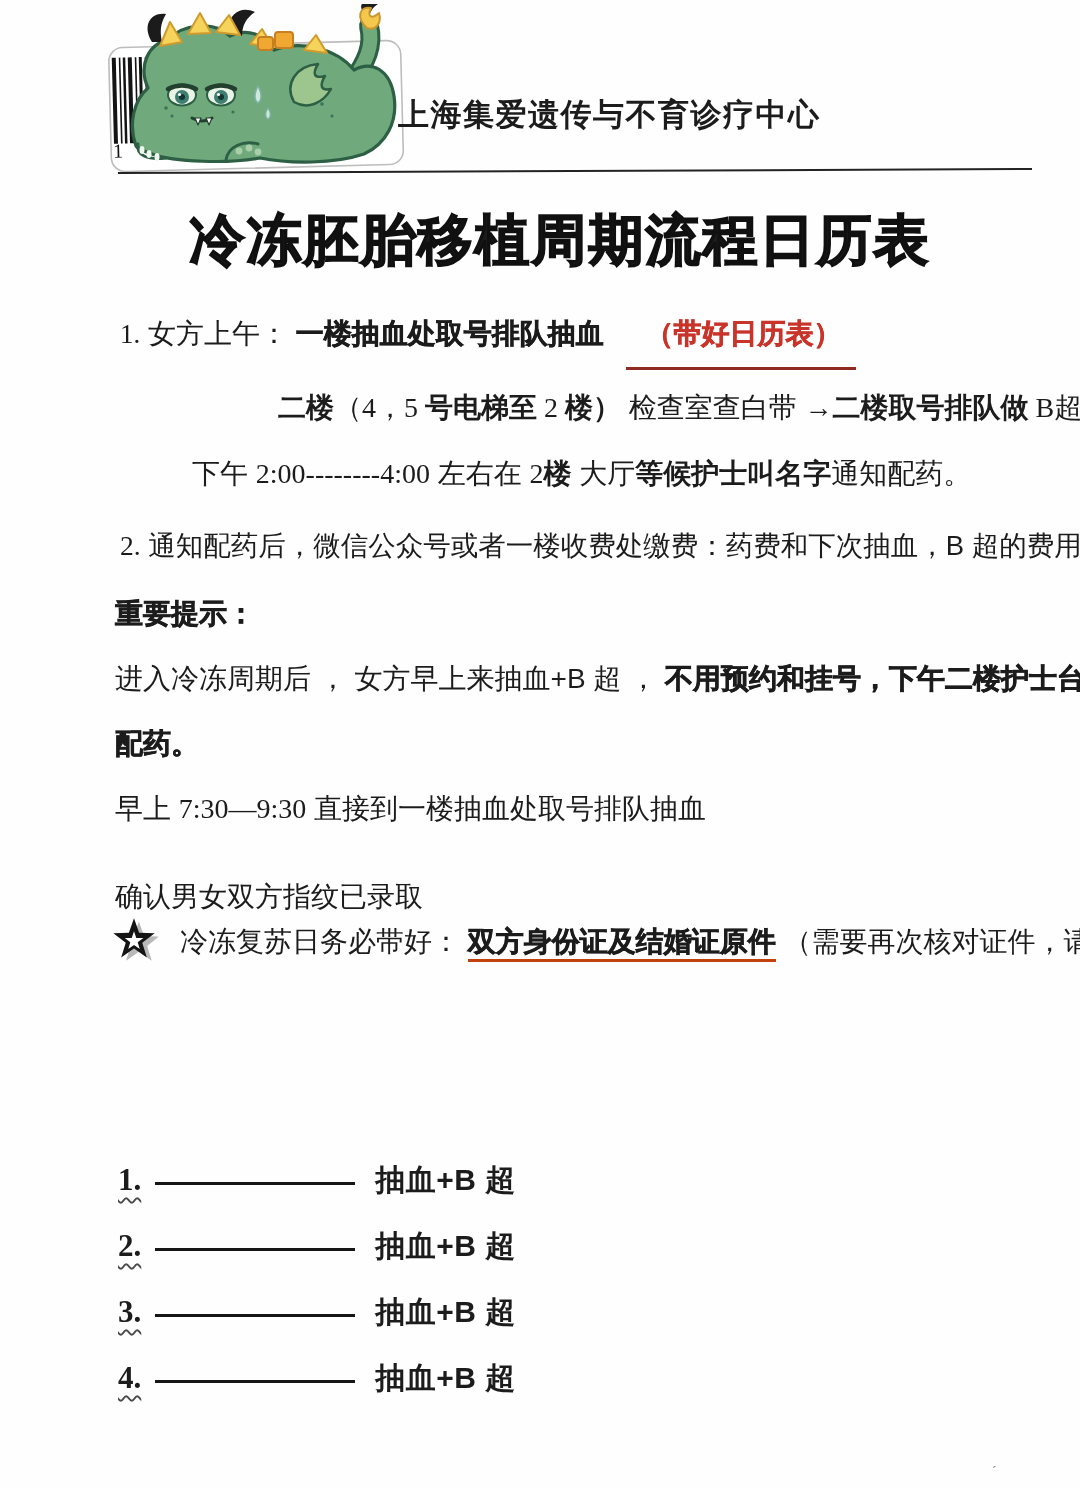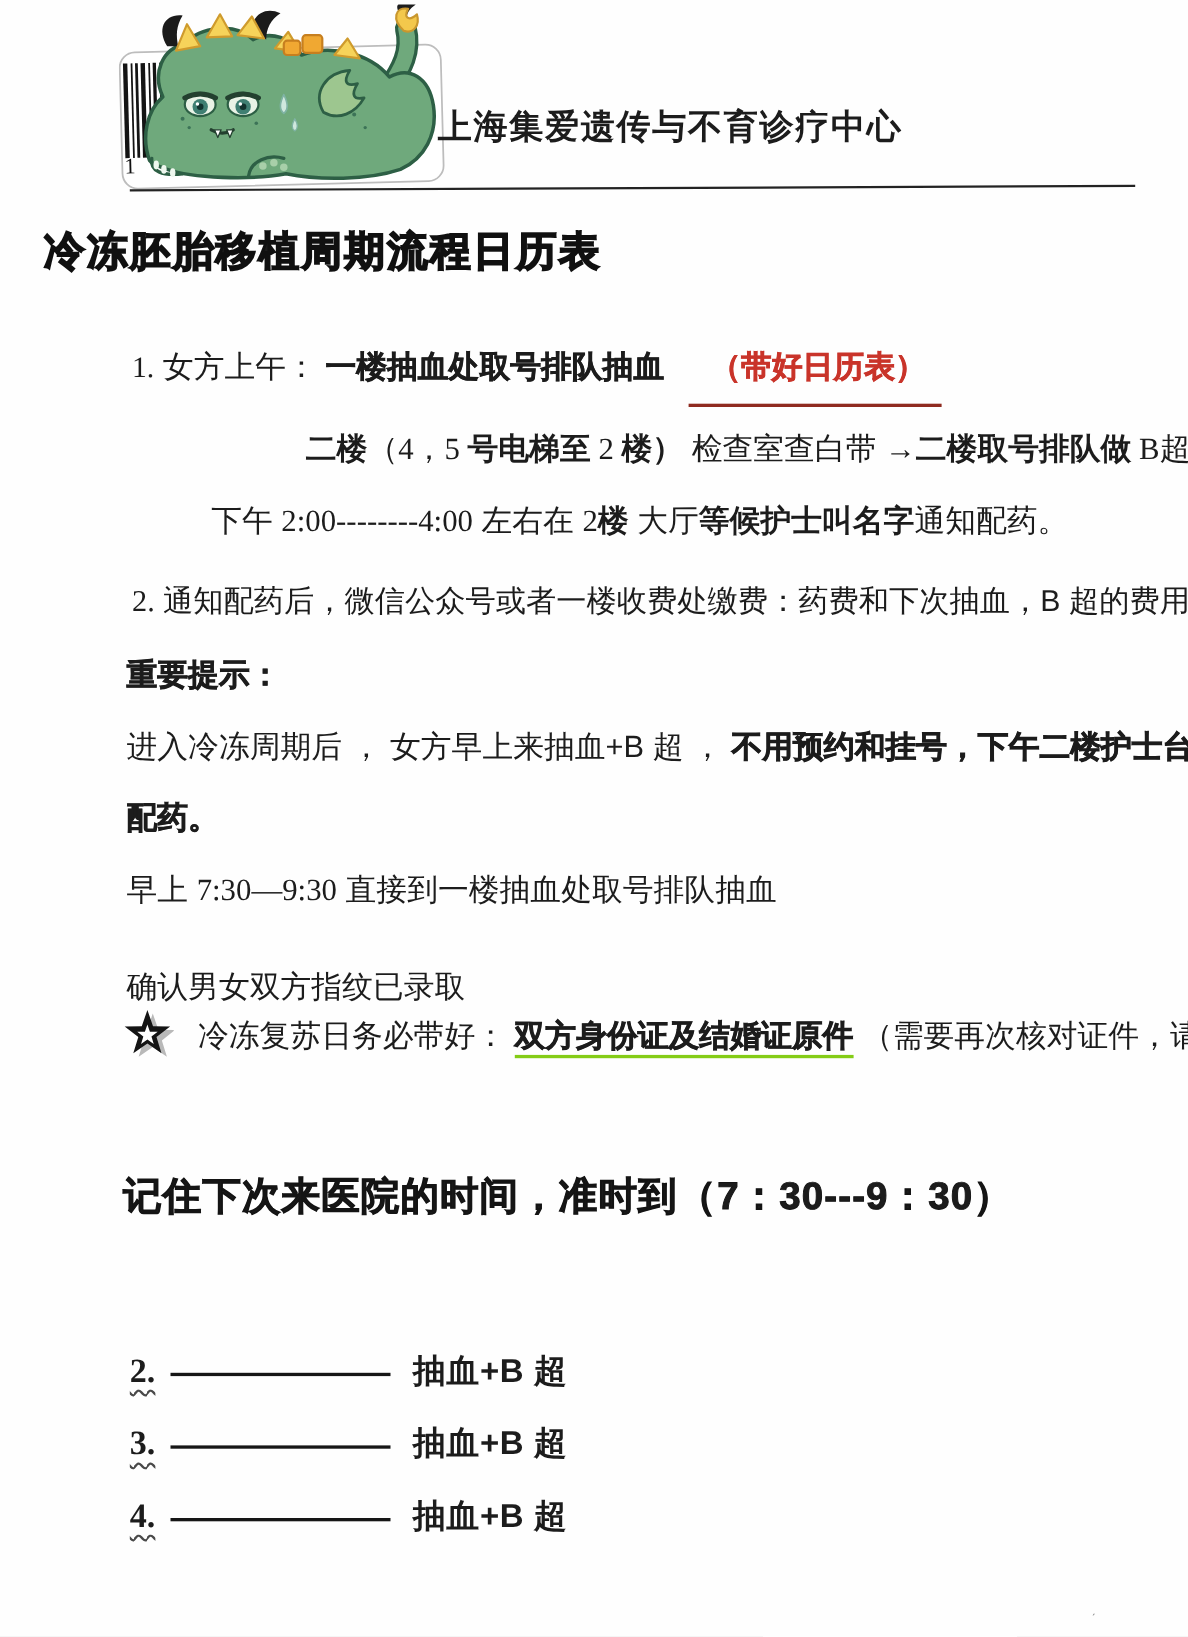--- a/index.html
+++ b/index.html
@@ -16,29 +16,29 @@
   .hr {
     position:absolute; left:118px; top:170px; width:914px; height:2.4px;
     background:#232323; transform:rotate(-0.25deg);
   }
   .org {
     position:absolute; left:398px; top:94px;
     font-family:Liberation Serif, serif; font-weight:700;
     font-size:31px; letter-spacing:1.5px;
   }
   .title {
-    position:absolute; left:0; right:0; top:204px; text-align:left;
-    padding-left:40px; font-size:37px; font-weight:900; letter-spacing:2px;
+    position:absolute; left:0; right:0; top:204px; text-align:center;
+    padding-left:40px; font-size:55px; font-weight:900; letter-spacing:2px;
     -webkit-text-stroke:1.6px #101010;
   }
   .red-note {
     color:#c9342a; font-weight:800; -webkit-text-stroke:0.6px #c9342a;
     border-bottom:3px solid #8f2b20; padding:0 14px 18px 20px; margin-left:14px;
   }
-  .u-bold { font-weight:800; border-bottom:3px solid #84cc16; padding-bottom:2px; }
+  .u-bold { font-weight:800; border-bottom:3px solid #c2410c; padding-bottom:2px; }
   .remember {
     position:absolute; left:112px; top:1064px; font-size:35px; font-weight:800;
     -webkit-text-stroke:0.9px #141414; letter-spacing:1px;
   }
   .sched-row { position:absolute; left:118px; font-size:30px; }
   .sched-num {
     font-family:"Liberation Serif", serif; font-weight:800; font-size:31px;
     text-decoration:underline wavy #4a4a4a 2px; text-underline-offset:7px;
   }
   .blankline {
@@ -199,22 +199,24 @@
         <polygon points="20,12.1 22.1,18.2 28.6,18.3 23.4,22.2 25.3,28.4 20,24.7 14.7,28.4 16.6,22.2 11.5,18.3 17.9,18.2" fill="#ffffff"></polygon>
       </g>
     </svg>
   </div>
   <div class="abs line" style="left:180px; top:926px;">
     <span>冷冻复苏日务必带好：</span>
     <span class="u-bold" style="-webkit-text-stroke:0.6px #1c1c1c;">双方身份证及结婚证原件</span>
     <span>（需要再次核对证件，请自</span>
   </div>
 
-  <div class="remember">记住下次来医院的时间，准时到（7：30---9：30）</div>
-
+
+  <div class="sched-row" style="top:1160px;">
+    <span class="sched-num">1.</span><span class="blankline"></span><span class="sched-label">抽血+B 超</span>
+  </div>
   <div class="sched-row" style="top:1226px;">
     <span class="sched-num">2.</span><span class="blankline"></span><span class="sched-label">抽血+B 超</span>
   </div>
   <div class="sched-row" style="top:1292px;">
     <span class="sched-num">3.</span><span class="blankline"></span><span class="sched-label">抽血+B 超</span>
   </div>
   <div class="sched-row" style="top:1358px;">
     <span class="sched-num">4.</span><span class="blankline"></span><span class="sched-label">抽血+B 超</span>
   </div>
 

